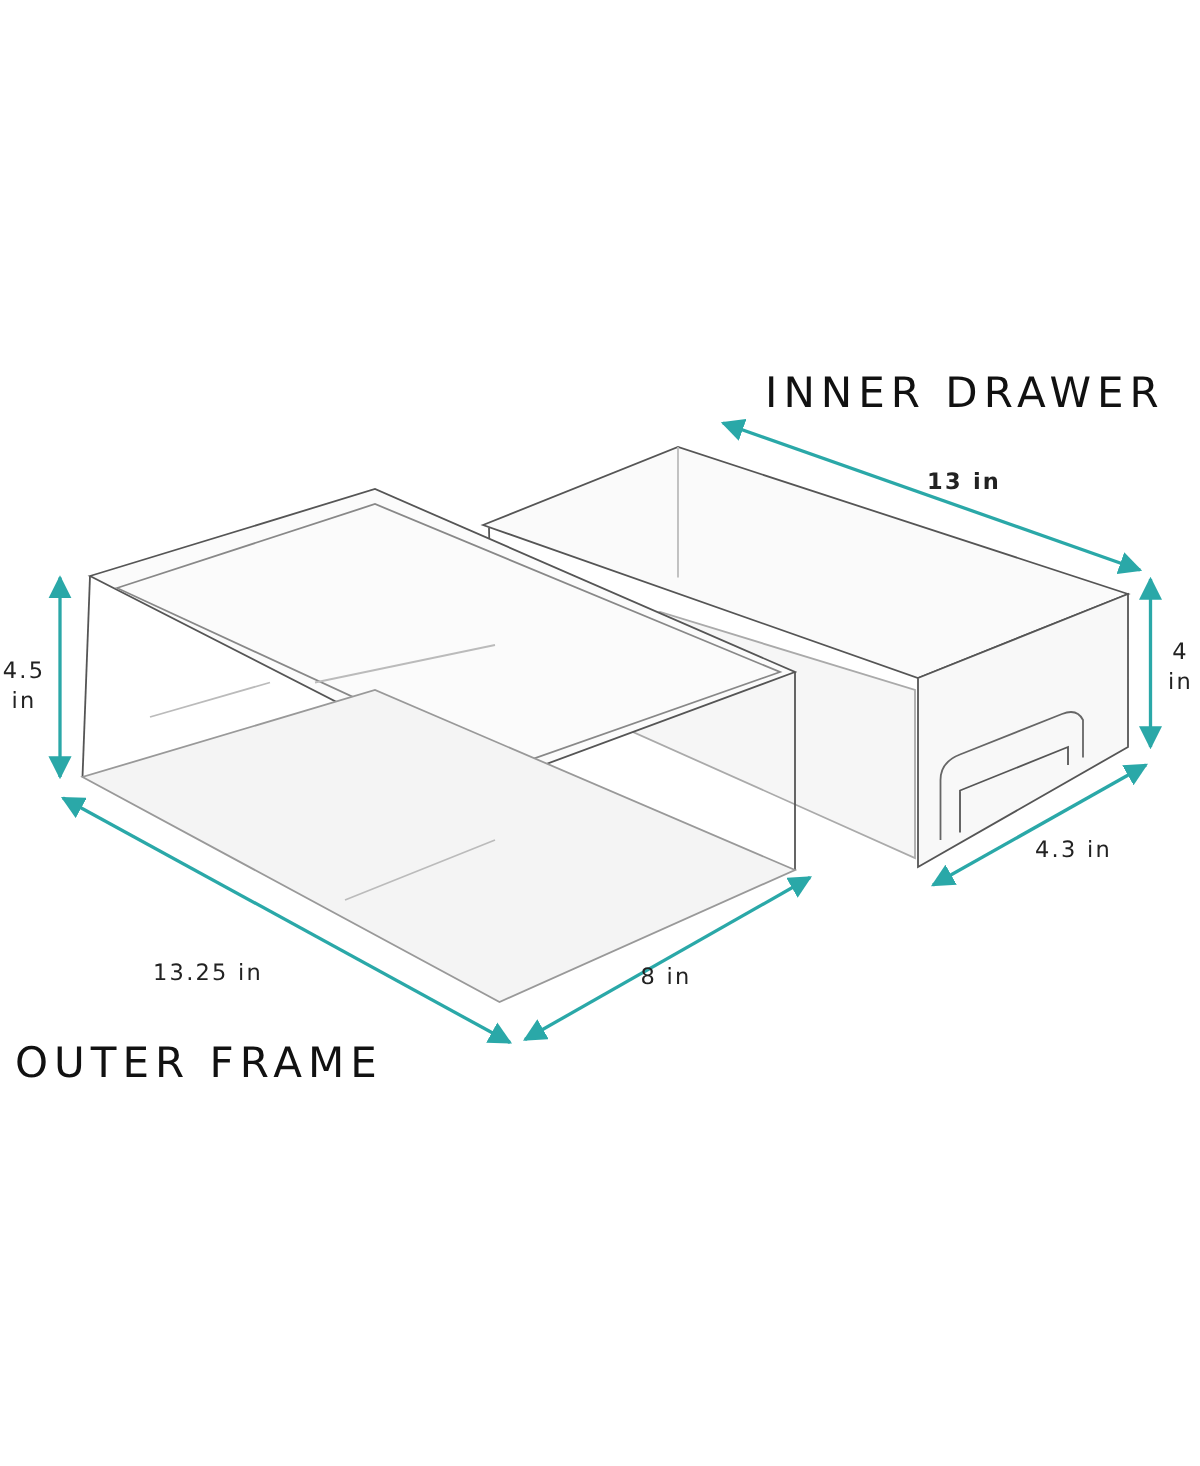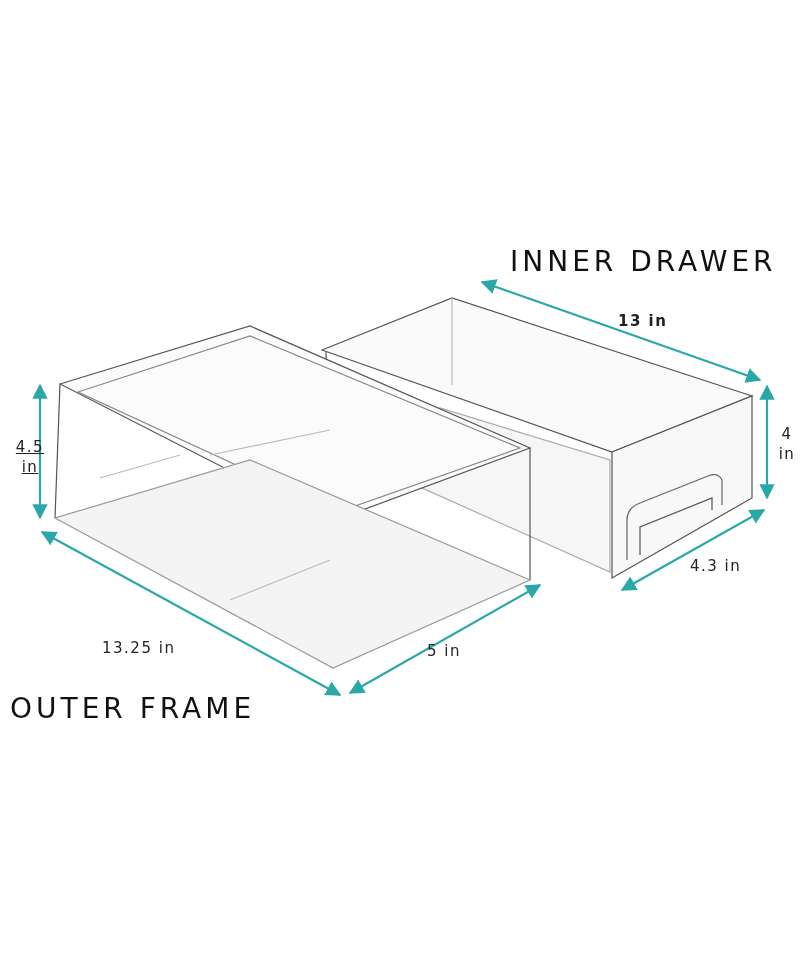--- a/index.html
+++ b/index.html
@@ -53,18 +53,18 @@
 <div class="heading" style="left:510px; top:245px;">INNER DRAWER</div>
 <div class="heading" style="left:10px; top:692px;text-align:center;">OUTER FRAME</div>
 
 <div class="dim" style="left:618px; top:311px;font-weight:bold;">13 in</div>
 <div class="dim" style="left:774px; top:424px; width:26px;">
   <div>4</div>
   <div>in</div>
 </div>
 <div class="dim" style="left:690px; top:556px;">4.3 in</div>
 
-<div class="dim" style="left:14px; top:437px; width:32px;text-decoration:underline;">
+<div class="dim" style="left:0; top:437px; width:32px;">
   <div>4.5</div>
   <div>in</div>
 </div>
 <div class="dim" style="left:102px; top:613px;margin-top:25px;">13.25 in</div>
-<div class="dim" style="left:427px; top:641px;">5 in</div>
+<div class="dim" style="left:427px; top:641px;">8 in</div>
 
 </body></html>

